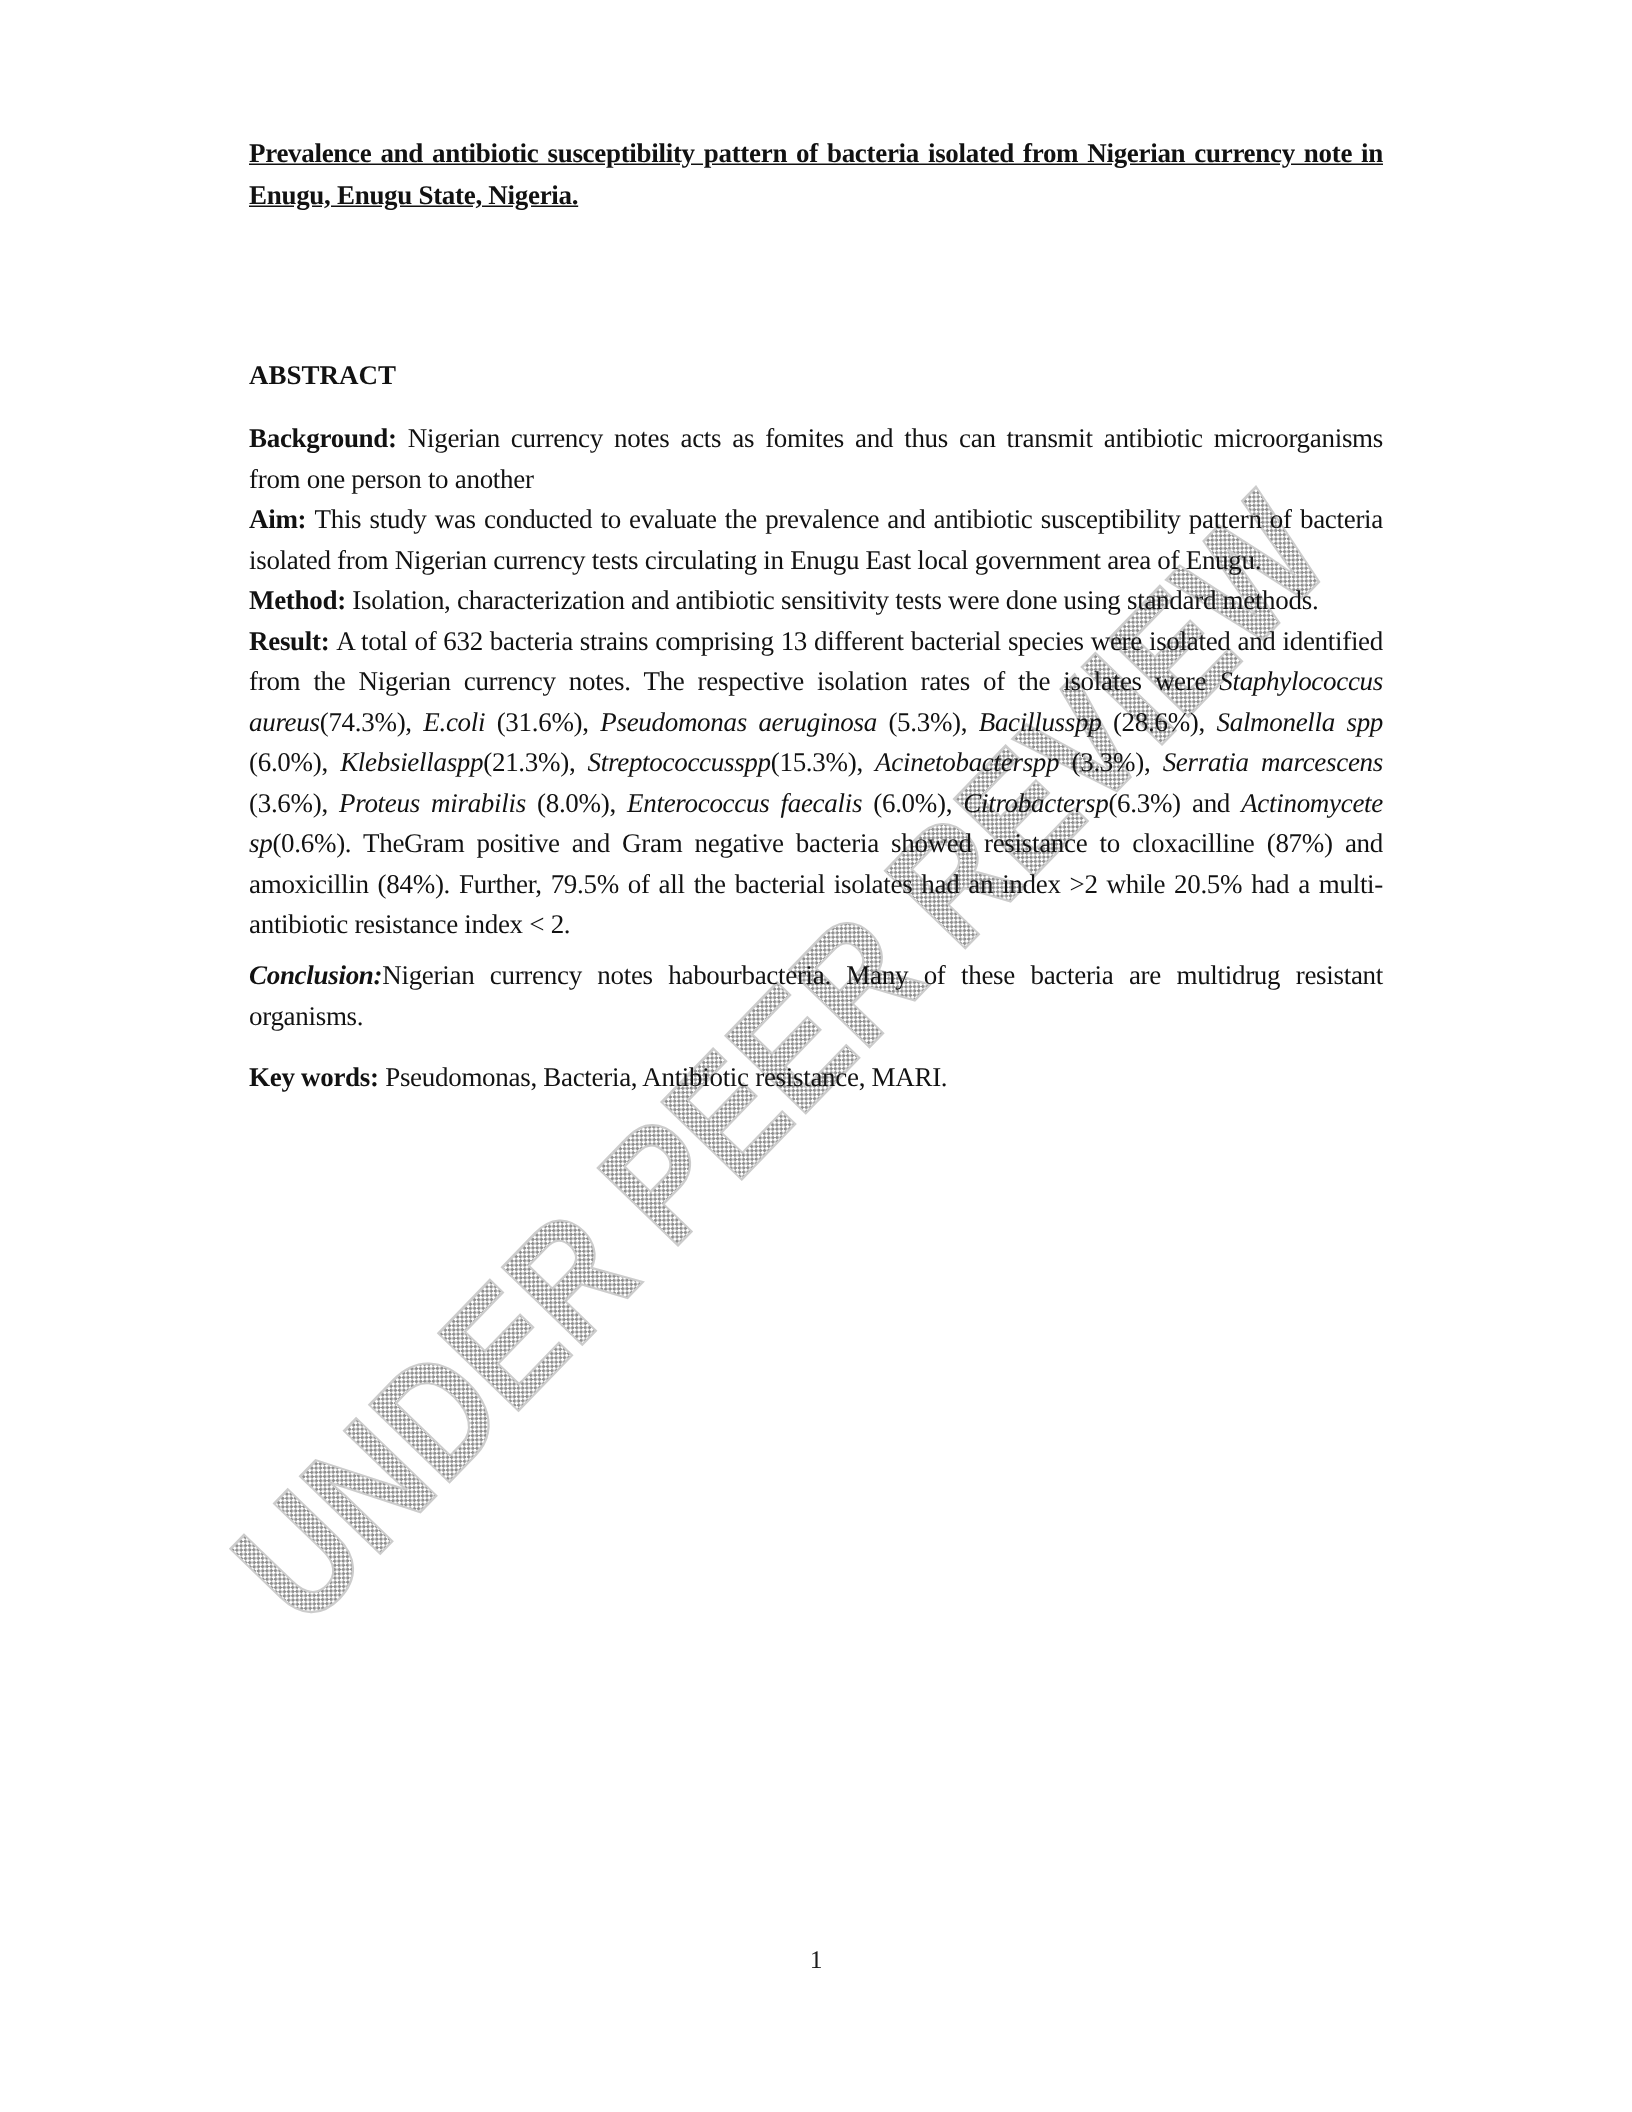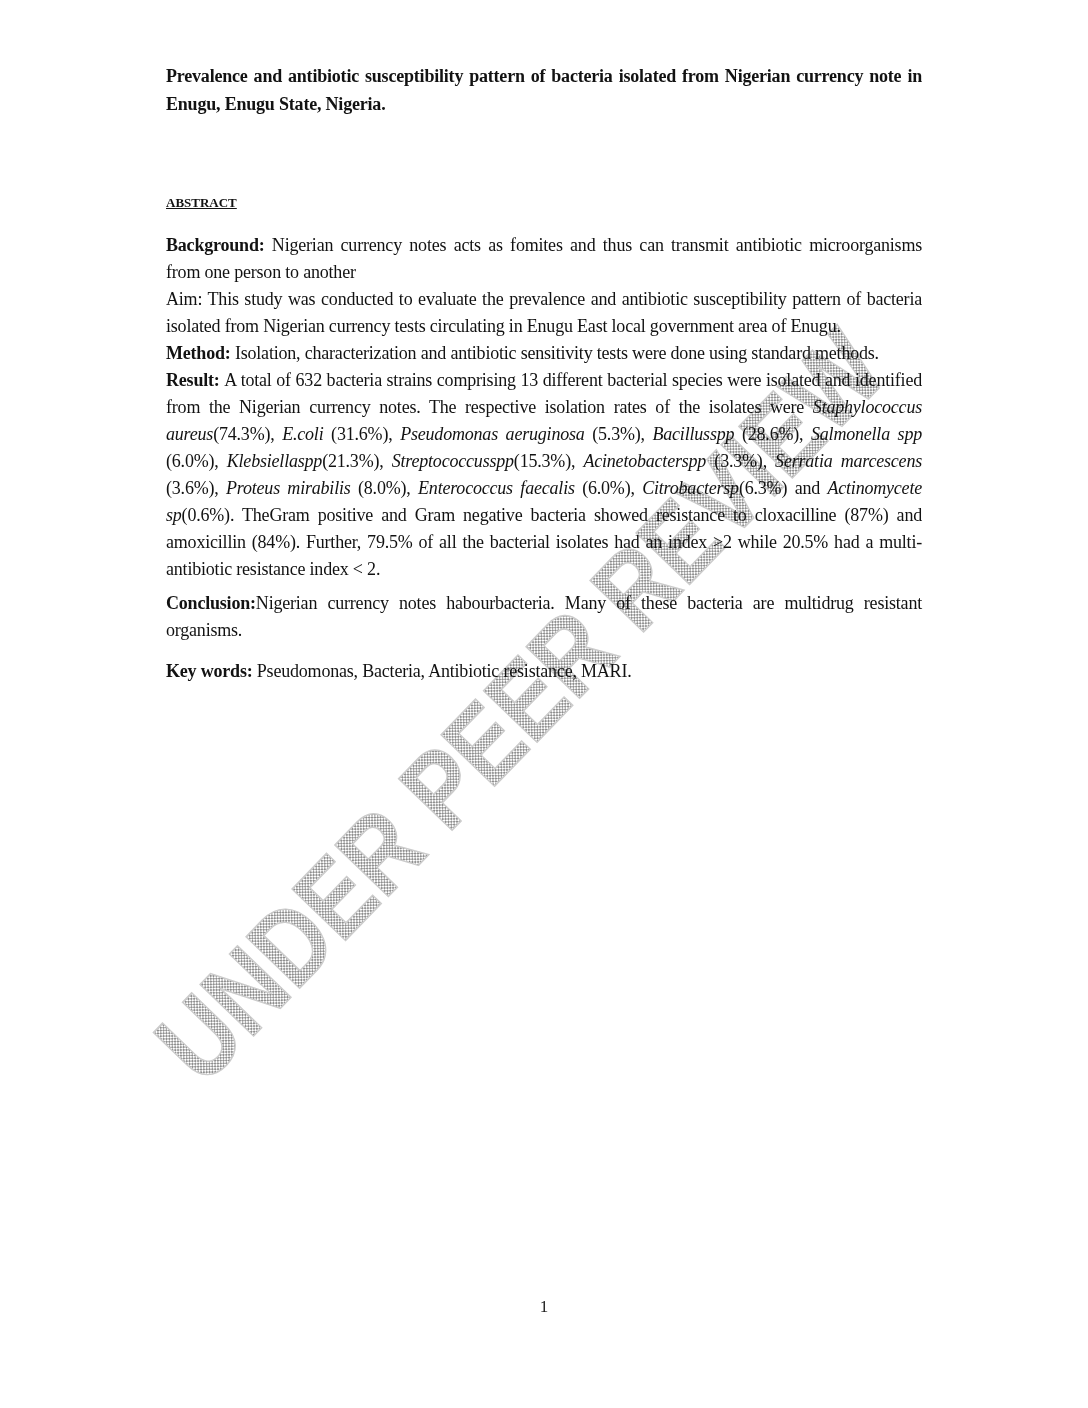--- a/index.html
+++ b/index.html
@@ -25,33 +25,33 @@
   }
   .content {
     position: absolute;
     left: 166px;
     top: 0;
     width: 756px;
     z-index: 1;
   }
   .paper-title {
     margin: 0;
-    padding-top: 62px;
+    padding-top: 88px;
     font-size: 18px;
     font-weight: bold;
     line-height: 28px;
     text-align: justify;
     letter-spacing: -0.2px;
+    text-decoration: underline;
   }
   .abstract-heading {
-    margin: 71px 0 15px 0;
-    font-size: 13px;
+    margin: 92px 0 15px 0;
+    font-size: 18px;
     font-weight: bold;
     line-height: 28px;
-    text-decoration: underline;
   }
   .para {
     margin: 0;
     font-size: 18px;
     line-height: 27px;
     text-align: justify;
     letter-spacing: -0.2px;
   }
   .para.spaced-sm { margin-top: 7px; }
   .para.spaced-md { margin-top: 14px; }
@@ -83,27 +83,27 @@
   </svg>
 
   <div class="content">
 
     <h1 class="paper-title">Prevalence and antibiotic susceptibility pattern of bacteria isolated from Nigerian currency note in Enugu, Enugu State, Nigeria.</h1>
 
     <h2 class="abstract-heading">ABSTRACT</h2>
 
     <p class="para"><span style="font-weight: bold;">Background: </span><span>Nigerian currency notes acts as fomites and thus can transmit antibiotic microorganisms from one person to another</span></p>
 
-    <p class="para"><span style="font-weight: normal;">Aim: </span><span>This study was conducted to evaluate the prevalence and antibiotic susceptibility pattern of bacteria isolated from Nigerian currency tests circulating in Enugu East local government area of Enugu.</span></p>
+    <p class="para"><span style="font-weight: bold;">Aim: </span><span>This study was conducted to evaluate the prevalence and antibiotic susceptibility pattern of bacteria isolated from Nigerian currency tests circulating in Enugu East local government area of Enugu.</span></p>
 
     <p class="para"><span style="font-weight: bold;">Method: </span><span>Isolation, characterization and antibiotic sensitivity tests were done using standard methods.</span></p>
 
     <p class="para"><span style="font-weight: bold;">Result: </span><span>A total of 632 bacteria strains comprising 13 different bacterial species were isolated and identified from the Nigerian currency notes. The respective isolation rates of the isolates were </span><span style="font-style: italic;">Staphylococcus aureus</span><span>(74.3%), </span><span style="font-style: italic;">E.coli</span><span> (31.6%), </span><span style="font-style: italic;">Pseudomonas aeruginosa</span><span> (5.3%), </span><span style="font-style: italic;">Bacillusspp</span><span> (28.6%), </span><span style="font-style: italic;">Salmonella spp</span><span> (6.0%), </span><span style="font-style: italic;">Klebsiellaspp</span><span>(21.3%), </span><span style="font-style: italic;">Streptococcusspp</span><span>(15.3%), </span><span style="font-style: italic;">Acinetobacterspp</span><span> (3.3%), </span><span style="font-style: italic;">Serratia marcescens</span><span> (3.6%), </span><span style="font-style: italic;">Proteus mirabilis</span><span> (8.0%), </span><span style="font-style: italic;">Enterococcus faecalis</span><span> (6.0%), </span><span style="font-style: italic;">Citrobactersp</span><span>(6.3%) and </span><span style="font-style: italic;">Actinomycete sp</span><span>(0.6%). TheGram positive and Gram negative bacteria showed resistance to cloxacilline (87%) and amoxicillin (84%). Further, 79.5% of all the bacterial isolates had an index &gt;2 while 20.5% had a multi-antibiotic resistance index &lt; 2.</span></p>
 
-    <p class="para spaced-sm"><span style="font-weight: bold;">Conclusion:</span><span>Nigerian currency notes habourbacteria. Many of these bacteria are multidrug resistant organisms.</span></p>
+    <p class="para spaced-sm"><span style="font-weight: bold; font-style: italic;">Conclusion:</span><span>Nigerian currency notes habourbacteria. Many of these bacteria are multidrug resistant organisms.</span></p>
 
     <p class="para spaced-md"><span style="font-weight: bold; ">Key words: </span><span>Pseudomonas, Bacteria, Antibiotic resistance, MARI.</span></p>
 
   </div>
 
   <div class="footer">1</div>
 
 </div>
 
 </body></html>

